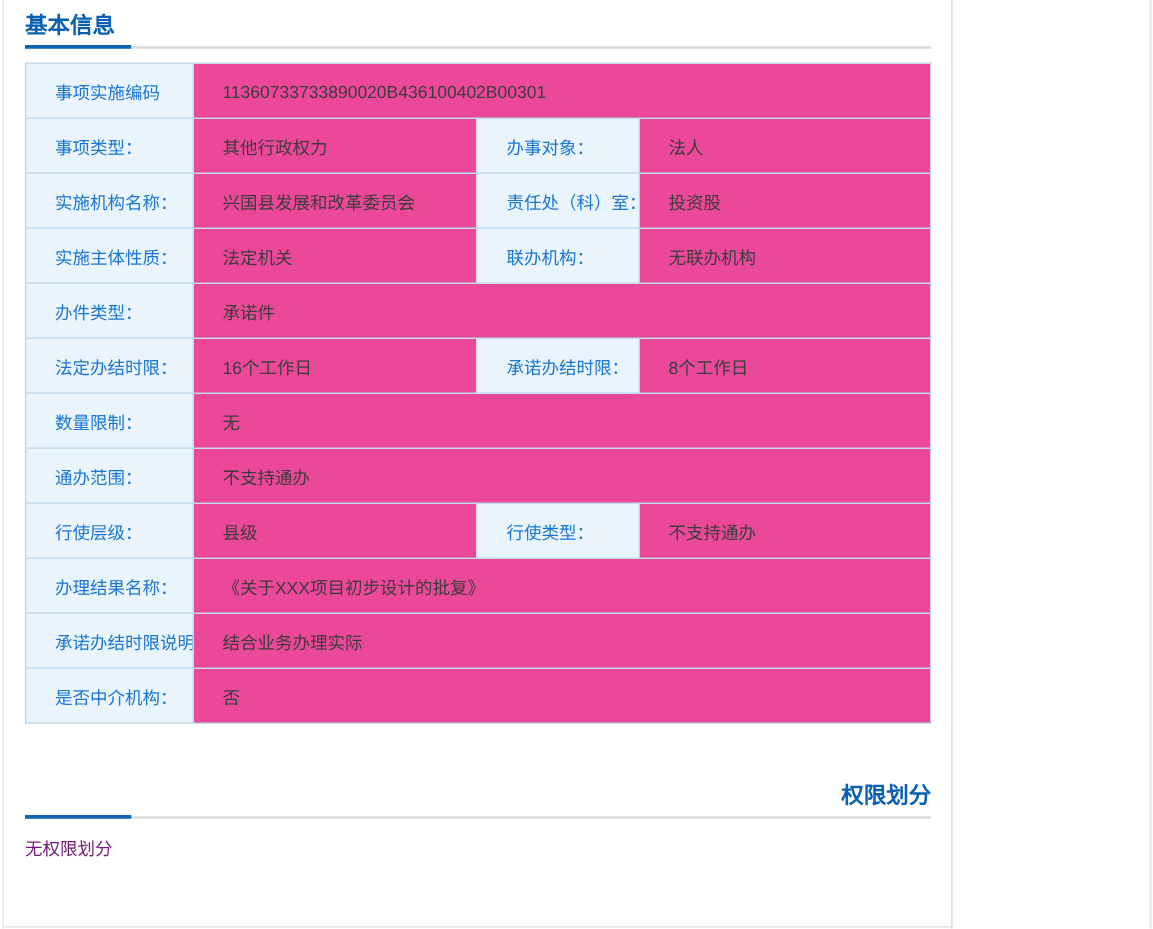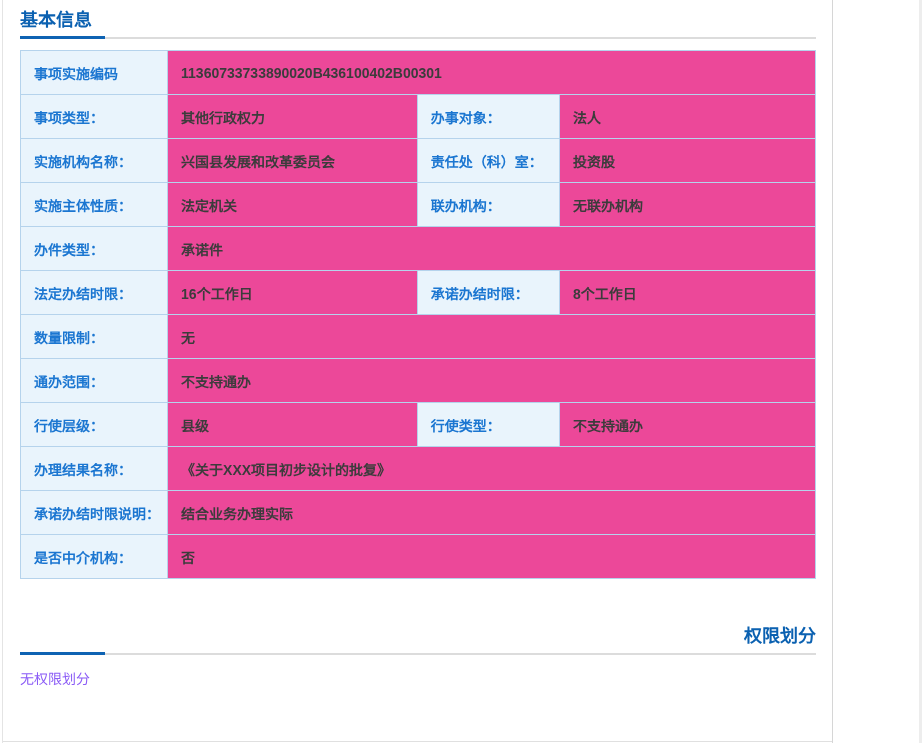--- a/index.html
+++ b/index.html
@@ -11,21 +11,21 @@
   .screen {
     position: relative;
     width: 922px;
     height: 743px;
     overflow: hidden;
     background: #ffffff;
   }
   .page {
     position: relative;
     margin-left: 2px;
-    width: 831px;
+    width: 760px;
     height: 743px;
     background: #ffffff;
     border-left: 1px solid #e4e4e4;
     border-right: 1px solid #d6d6d6;
     padding: 0 16px 0 17px;
     overflow: hidden;
   }
   .right-strip {
     position: absolute;
     top: 0;
@@ -57,39 +57,38 @@
   table.info-table {
     width: 100%;
     margin-top: 11px;
     border-collapse: collapse;
     table-layout: fixed;
     font-size: 14px;
   }
   table.info-table td {
     border: 1px solid #b5d3ec;
     height: 44px;
-    padding: 0 10px 0 13px;
+    padding: 0 10px 0 23px;
     vertical-align: middle;
     white-space: nowrap;
     overflow: hidden;
-    font-weight: bold;
   }
   td.lbl {
     background: #e9f4fc;
     color: #1b76d1;
   }
   td.val {
     background: #ec4899;
     color: #3c3c3c;
   }
   .plain-text {
     margin-top: 15px;
     font-size: 14px;
     line-height: 18px;
-    color: #8b5cf6;
+    color: #701a75;
   }
   .bottom-line {
     position: absolute;
     left: 0;
     right: 0;
     bottom: 1px;
     height: 1px;
     background: #e0e0e0;
   }
 </style>

